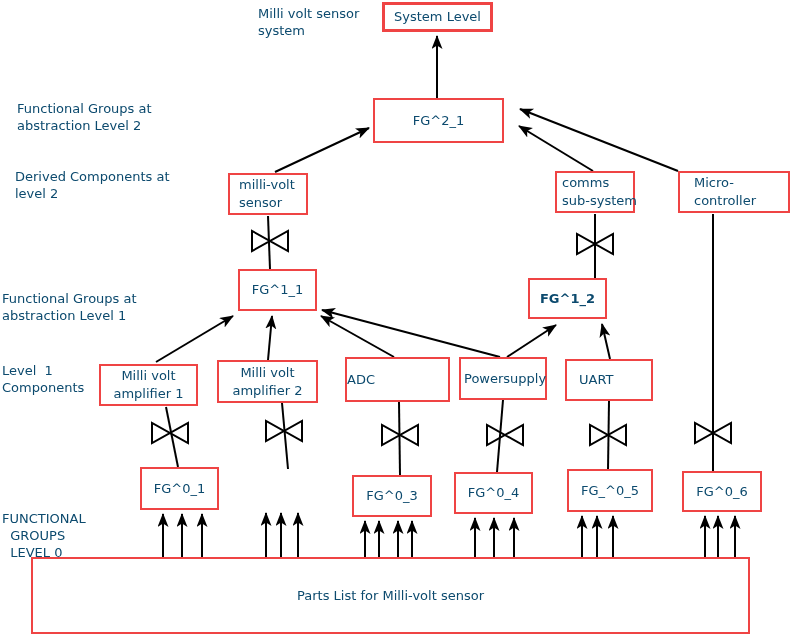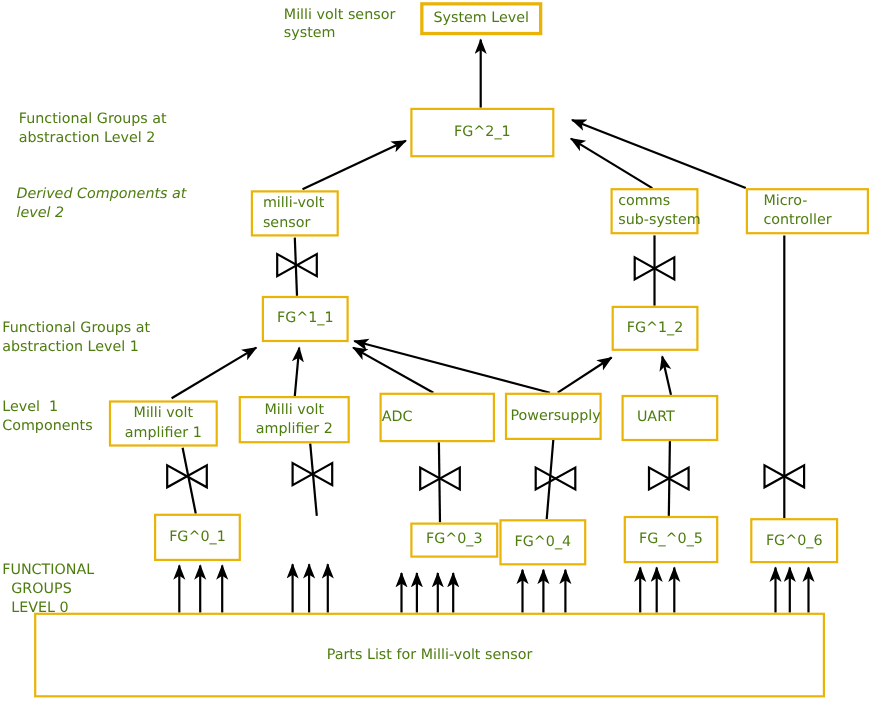--- a/index.html
+++ b/index.html
@@ -1,23 +1,23 @@
 <!DOCTYPE html>
 <html><head>
 <meta charset="utf-8">
 <style>
   html,body{margin:0;padding:0;background:#ffffff;}
   .canvas{
     position:relative;width:793px;height:638px;background:#ffffff;
-    font-family:"DejaVu Sans","Liberation Sans",sans-serif;color:#4d7c0f;
+    font-family:"DejaVu Sans","Liberation Sans",sans-serif;color:#0c4a6e;
     overflow:hidden;
   }
   .canvas svg{position:absolute;left:0;top:0;}
   .box{
-    position:absolute;box-sizing:border-box;border:2px solid #eab308;background:#fff;
+    position:absolute;box-sizing:border-box;border:2px solid #ef4444;background:#fff;
     font-size:13px;line-height:18px;white-space:pre;
     display:flex;align-items:center;justify-content:flex-start;
   }
   .box.center{justify-content:center;text-align:center;}
   .lbl{
     position:absolute;font-size:13px;line-height:17px;white-space:pre;
   }
   .thick{border-width:3px;}
   line,path.bowtie{stroke:#000;stroke-width:2;fill:none;}
   path.head{fill:#000;stroke:none;}
@@ -89,52 +89,52 @@
       <line x1="705" y1="557" x2="705" y2="516" marker-end="url(#ah)"></line>
       <line x1="718" y1="557" x2="718" y2="516" marker-end="url(#ah)"></line>
       <line x1="735" y1="557" x2="735" y2="516" marker-end="url(#ah)"></line>
     </g>
   </svg>
 
   <div class="lbl" style="left:258px;top:5px;">Milli volt sensor
 system</div>
   <div class="lbl" style="left:17px;top:100px;">Functional Groups at
 abstraction Level 2</div>
-  <div class="lbl" style="left:15px;top:168px;font-style:italic;">Derived Components at
+  <div class="lbl" style="left:15px;top:168px;">Derived Components at
 level 2</div>
   <div class="lbl" style="left:2px;top:290px;">Functional Groups at
 abstraction Level 1</div>
   <div class="lbl" style="left:2px;top:362px;">Level  1
 Components</div>
   <div class="lbl" style="left:2px;top:471px;margin-top:39px;">FUNCTIONAL
   GROUPS
   LEVEL 0</div>
 
   <div class="box center thick" style="left:382px;top:2px;width:111px;height:30px;">System Level</div>
   <div class="box center" style="left:373px;top:98px;width:131px;height:45px;">FG^2_1</div>
 
   <div class="box" style="left:228px;top:173px;width:80px;height:42px;padding-left:9px;">milli-volt
 sensor</div>
   <div class="box" style="left:555px;top:171px;width:80px;height:42px;padding-left:5px;">comms
 sub-system</div>
   <div class="box" style="left:678px;top:171px;width:112px;height:42px;padding-left:14px;">Micro-
 controller</div>
 
   <div class="box center" style="left:238px;top:269px;width:79px;height:42px;">FG^1_1</div>
-  <div class="box center" style="left:556px;top:278px;width:79px;height:41px;">FG^1_2</div>
+  <div class="box center" style="left:528px;top:278px;width:79px;height:41px;font-weight:bold;">FG^1_2</div>
 
   <div class="box center" style="left:99px;top:364px;width:99px;height:42px;">Milli volt
 amplifier 1</div>
   <div class="box center" style="left:217px;top:360px;width:101px;height:43px;">Milli volt
 amplifier 2</div>
   <div class="box" style="left:345px;top:357px;width:105px;height:45px;">ADC</div>
   <div class="box" style="left:459px;top:357px;width:88px;height:43px;padding-left:3px;">Powersupply</div>
   <div class="box" style="left:565px;top:359px;width:88px;height:42px;padding-left:12px;">UART</div>
 
   <div class="box center" style="left:140px;top:467px;width:79px;height:43px;">FG^0_1</div>
-  <div class="box center" style="left:352px;top:475px;width:80px;height:32px;margin-left:21px;">FG^0_3</div>
+  <div class="box center" style="left:352px;top:475px;width:80px;height:42px;">FG^0_3</div>
   <div class="box center" style="left:454px;top:472px;width:79px;height:42px;">FG^0_4</div>
   <div class="box center" style="left:567px;top:469px;width:86px;height:43px;">FG_^0_5</div>
   <div class="box center" style="left:682px;top:471px;width:80px;height:41px;">FG^0_6</div>
 
   <div class="box center" style="left:31px;top:557px;width:719px;height:77px;">Parts List for Milli-volt sensor</div>
 
 </div>
 
 </body></html>

